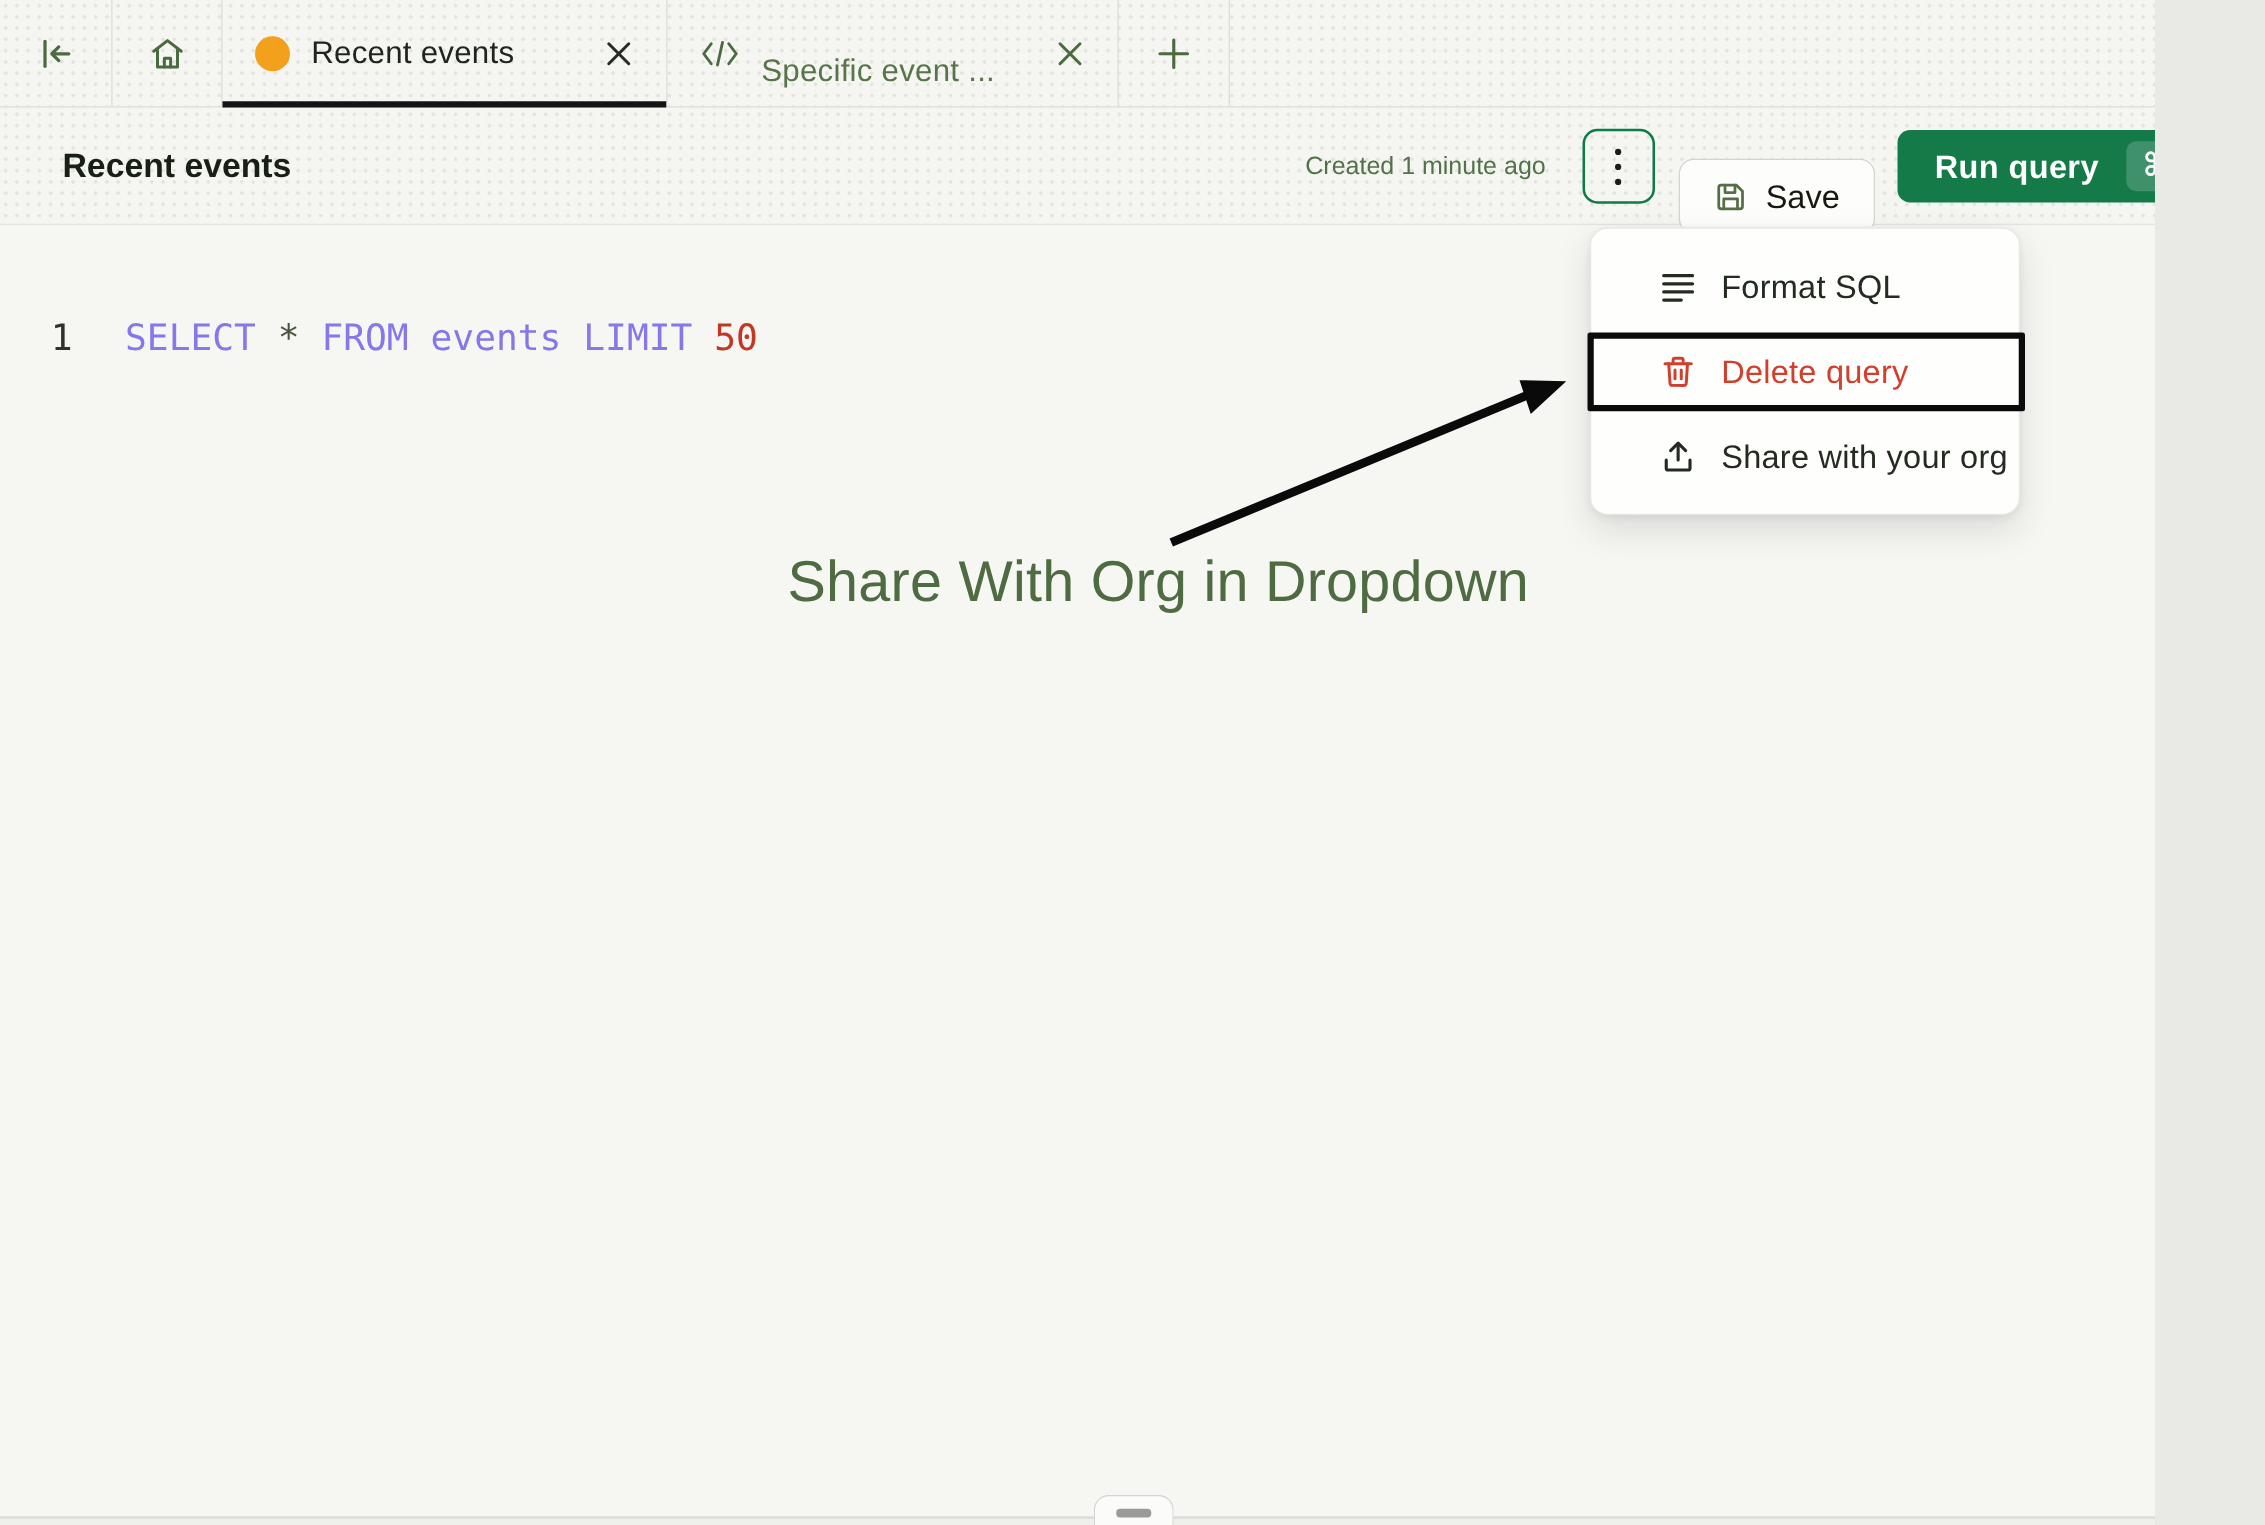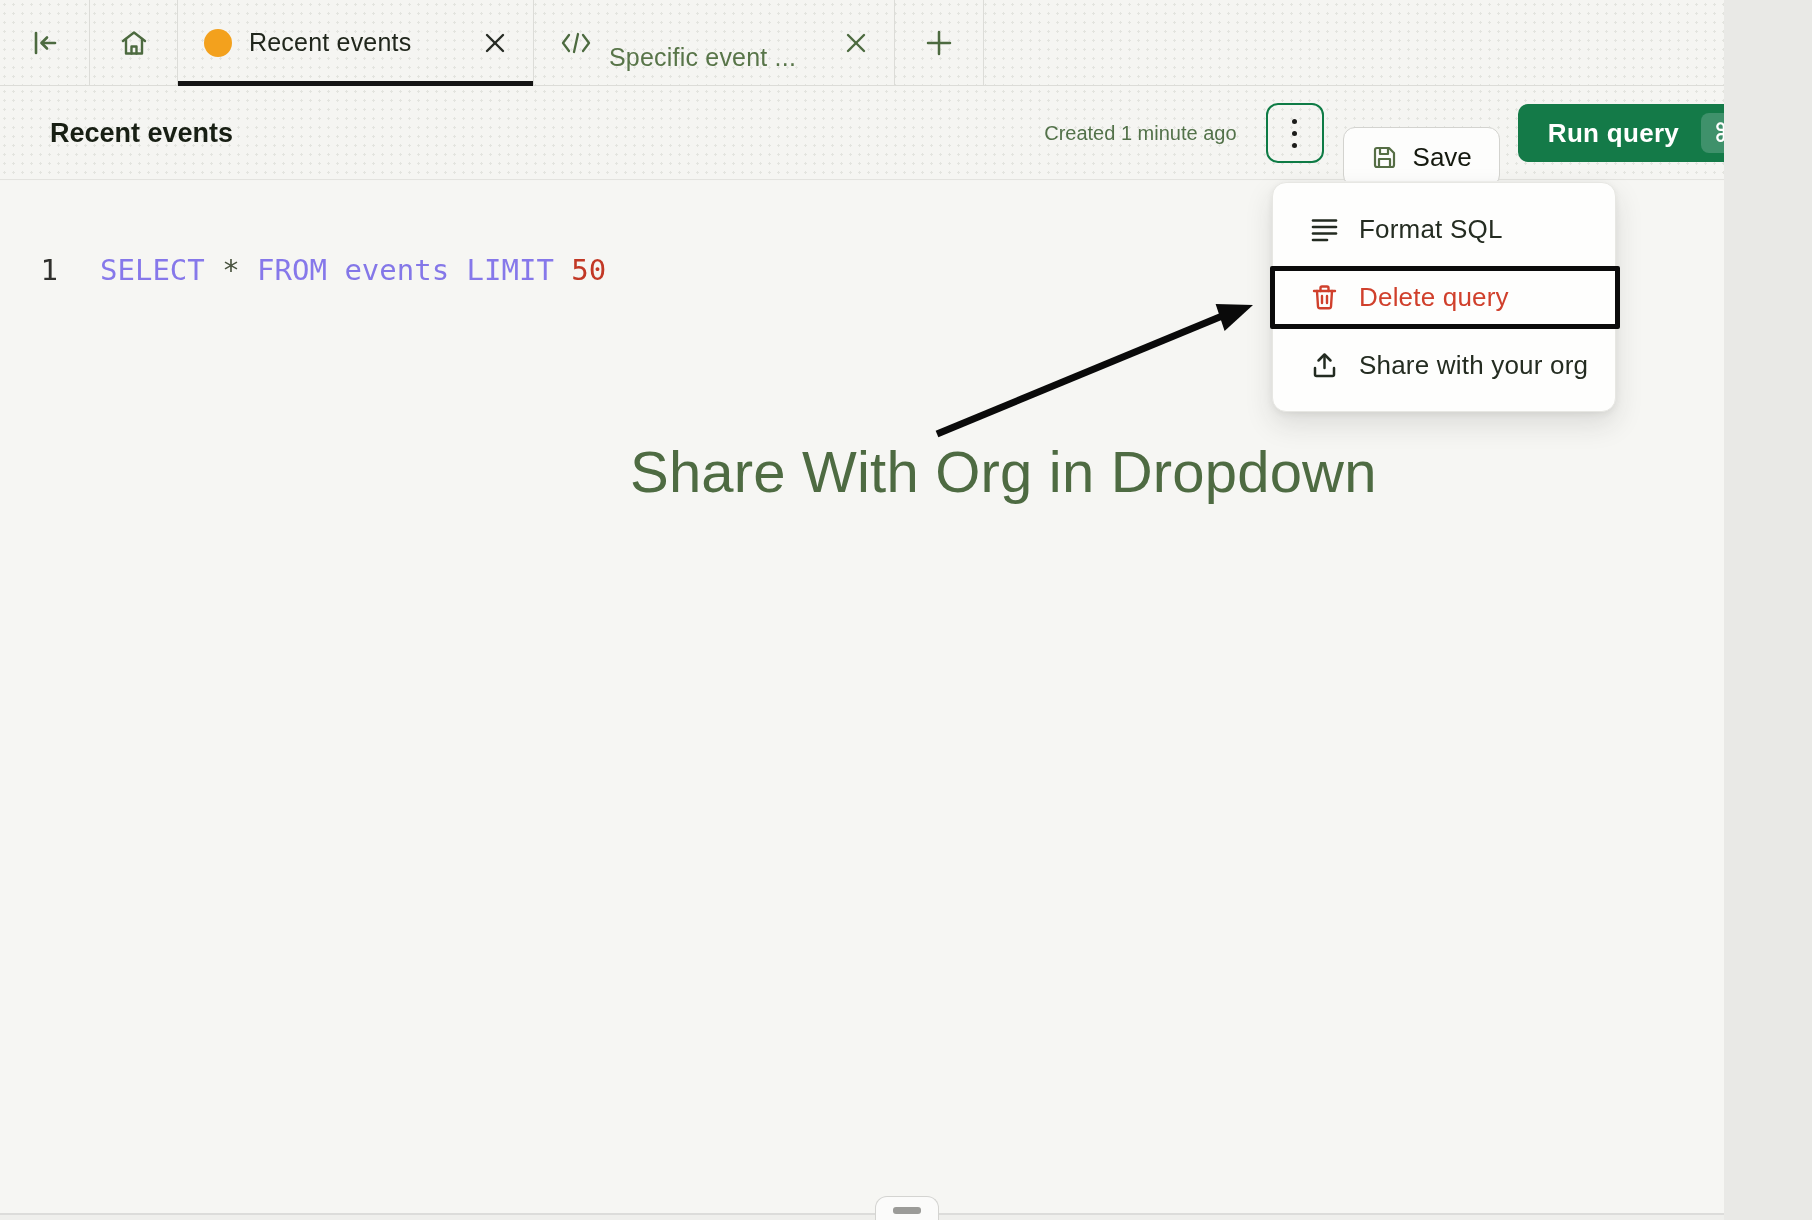--- a/index.html
+++ b/index.html
@@ -78,32 +78,32 @@
   .tok-id { color:#8477e8; }
   .tok-num { color:#c23825; }
 
   
   #dropdown {
     position:absolute; left:1272px; top:182px; width:344px; height:230px;
     background:#fefefd; border:1px solid #e7e7e3; border-radius:14px;
     box-shadow:0 12px 28px rgba(40,40,35,0.13), 0 2px 6px rgba(40,40,35,0.07);
     padding:12px 0; z-index:5;
   }
-  .menu-item { height:68px; display:flex; align-items:center; padding-left:38px; gap:21px; cursor:pointer; }
+  .menu-item { height:68px; display:flex; align-items:center; padding-left:56px; gap:21px; cursor:pointer; }
   .menu-item span { font-size:26px; color:#242c21; letter-spacing:0.2px; }
   .menu-item.danger span { color:#d0402c; }
   #highlight-box {
     position:absolute; left:-3px; width:350px; top:83px; height:63px;
     border:5px solid #0b0b0b; border-radius:2px; pointer-events:none; z-index:6;
   }
 
   
   #annotation-arrow { position:absolute; left:900px; top:280px; width:380px; height:180px; z-index:7; pointer-events:none; }
   #annotation-text {
-    position:absolute; left:630px; top:438px; font-size:58px; color:#4e6b42;
+    position:absolute; left:630px; top:438px; font-size:46px; color:#4e6b42;
     letter-spacing:0.2px; z-index:7; white-space:nowrap;
   }
 
   
   #bottom-strip { position:absolute; left:0; top:1213px; width:1812px; height:7px; background:#efefec; border-top:2px solid #dcdcda; }
   #bottom-handle {
     position:absolute; left:875px; top:1196px; width:64px; height:30px;
     background:#fbfbfa; border:1.5px solid #d4d4d1; border-bottom:none;
     border-radius:12px 12px 0 0; z-index:3; display:flex; justify-content:center;
   }

